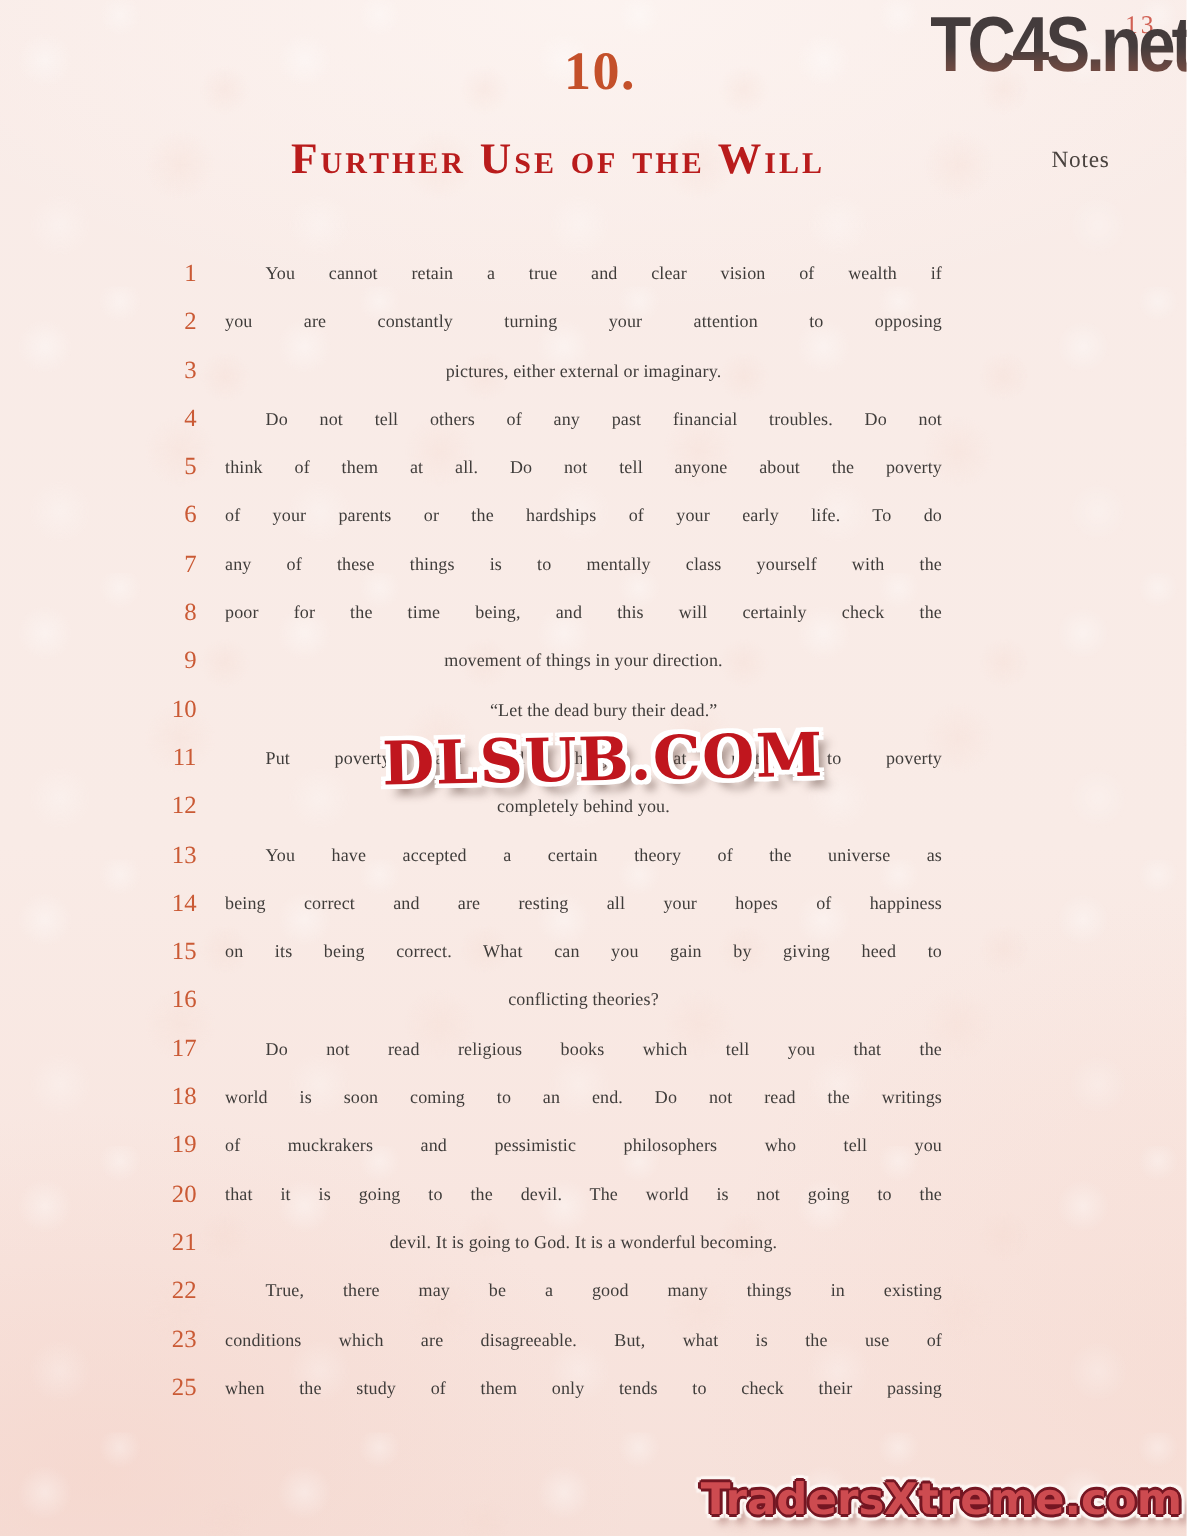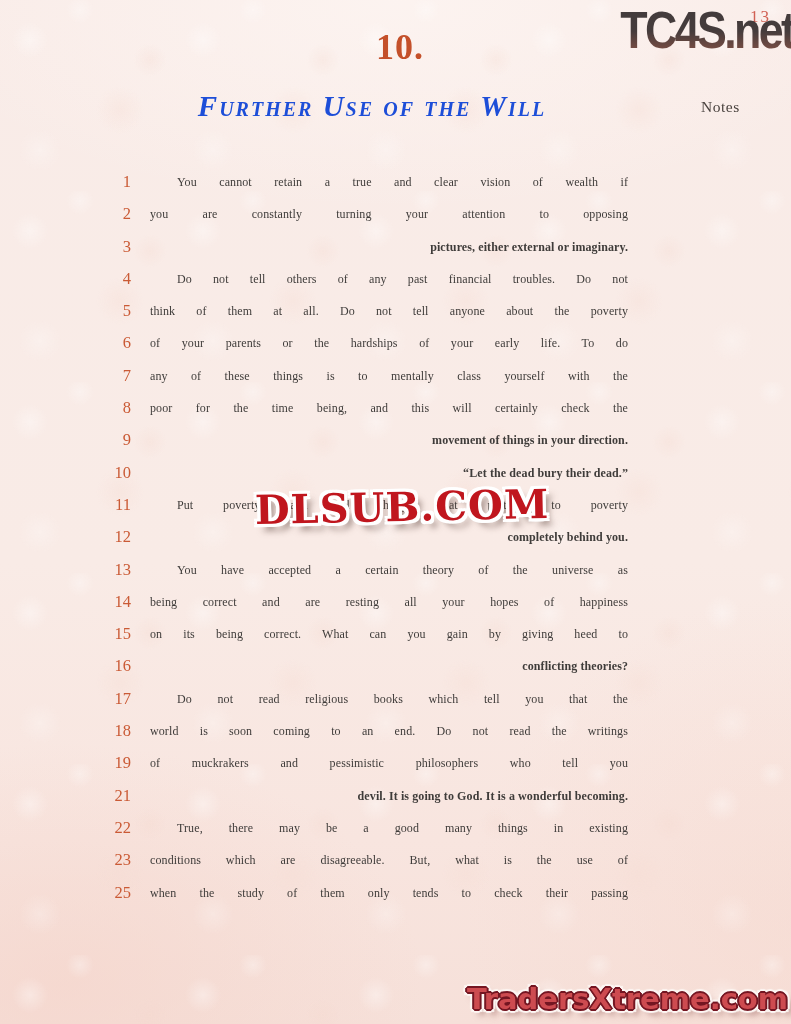--- a/index.html
+++ b/index.html
@@ -32,42 +32,42 @@
 
   
   .heading-wrap { position: absolute; left: 0; width: 744px; text-align: center; }
   .chapter-number {
     top: 26px; font-size: 36px; font-weight: 600;
     color: #c4502a; letter-spacing: 1px; margin-left: 28px;
   }
   .chapter-title {
     top: 90px; font-size: 29px; font-weight: 600;
     font-variant: small-caps;
-    color: #1d4ed8; letter-spacing: 2px; font-style: italic;
+    color: #b91c1c; letter-spacing: 2px;
   }
   .notes-label {
     position: absolute; left: 701px; top: 98px;
     font-size: 15.5px; color: #4a433f; letter-spacing: 0.5px;
   }
 
   
   .lines { position: absolute; left: 97px; top: 166px; }
   .line { display: flex; height: 32.3px; line-height: 32.3px; }
   .num {
     width: 34px; text-align: right; margin-right: 19px;
     font-size: 16.5px; color: #ca5a35;
   }
   .txt {
     width: 478px;
     font-size: 12px; color: #3f3c3a;
     letter-spacing: 0.1px;
     white-space: nowrap;
   }
   .line.justify .txt { text-align: justify; text-align-last: justify; }
-  .line.endline .txt { text-align: right; font-weight: bold; }
+  .line.endline .txt { text-align: center; }
   .line.indent .txt { padding-left: 27px; width: 451px; }
 
   
   .tc4s-logo {
     position: absolute; top: 0px; right: -2px; z-index: 3;
     font-family: "Liberation Sans", sans-serif;
     font-weight: 900; font-size: 52px; letter-spacing: -3px;
     transform: scaleX(0.86); transform-origin: right top;
     background: linear-gradient(180deg, #423b3c 0%, #453c3c 52%, #6f4a42 78%, #94604f 100%);
     -webkit-background-clip: text; background-clip: text;
@@ -207,20 +207,24 @@
   <div class="line justify">
     <span class="num">18</span>
     <span class="txt">world is soon coming to an end. Do not read the writings</span>
   </div>
 
   <div class="line justify">
     <span class="num">19</span>
     <span class="txt">of muckrakers and pessimistic philosophers who tell you</span>
   </div>
 
+  <div class="line justify">
+    <span class="num">20</span>
+    <span class="txt">that it is going to the devil. The world is not going to the</span>
+  </div>
 
   <div class="line endline">
     <span class="num">21</span>
     <span class="txt">devil. It is going to God. It is a wonderful becoming.</span>
   </div>
 
   <div class="line indent justify">
     <span class="num">22</span>
     <span class="txt">True, there may be a good many things in existing</span>
   </div>

